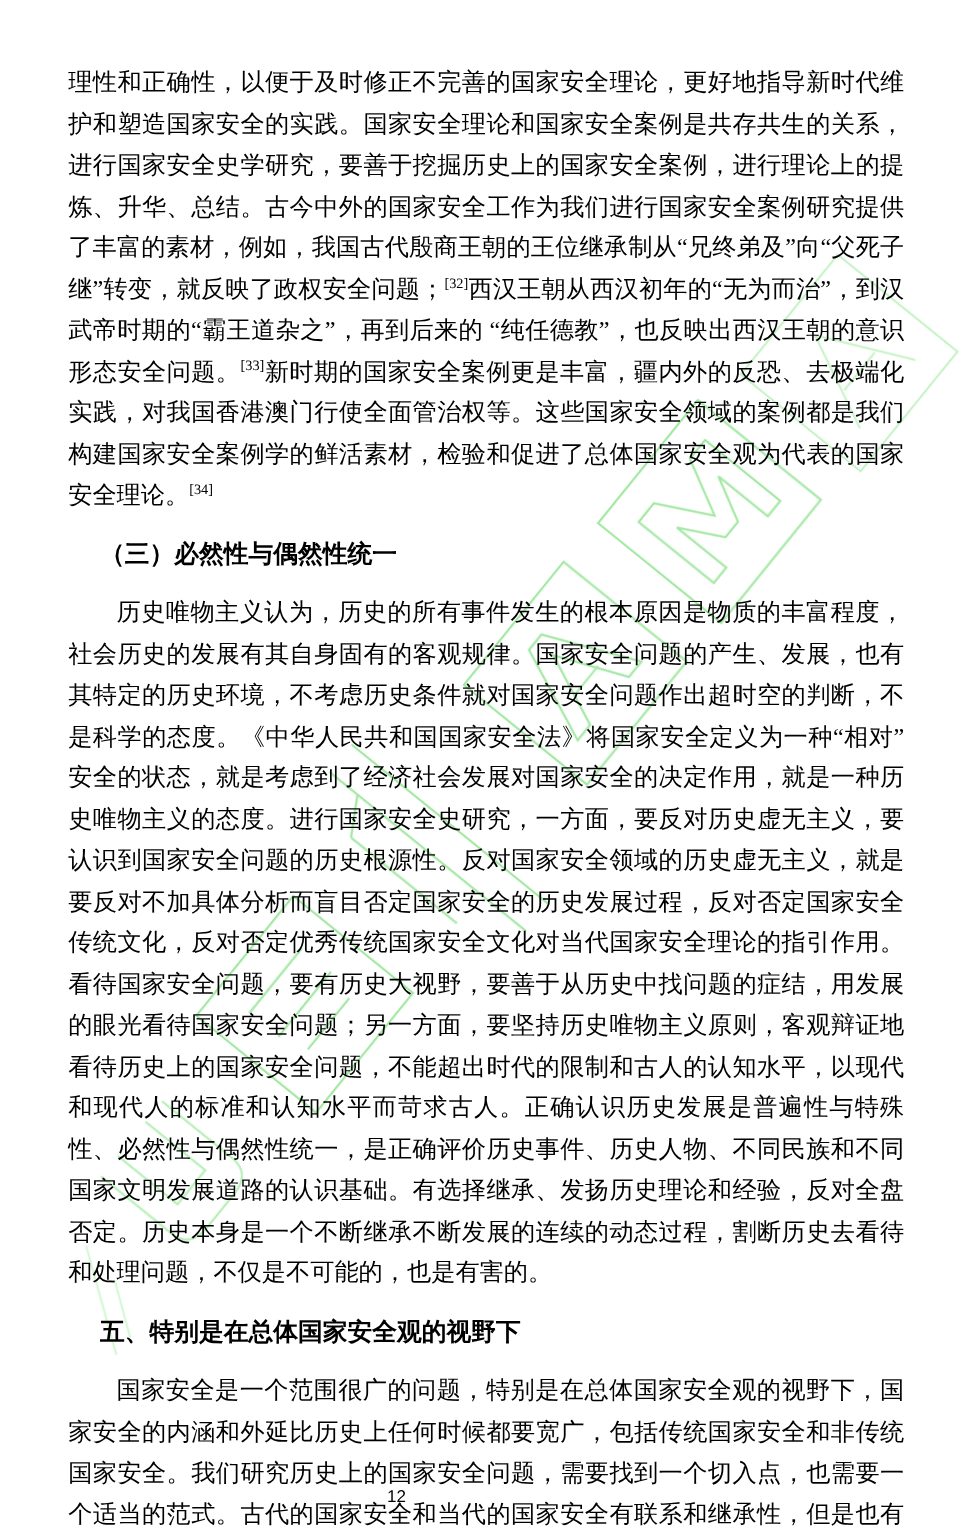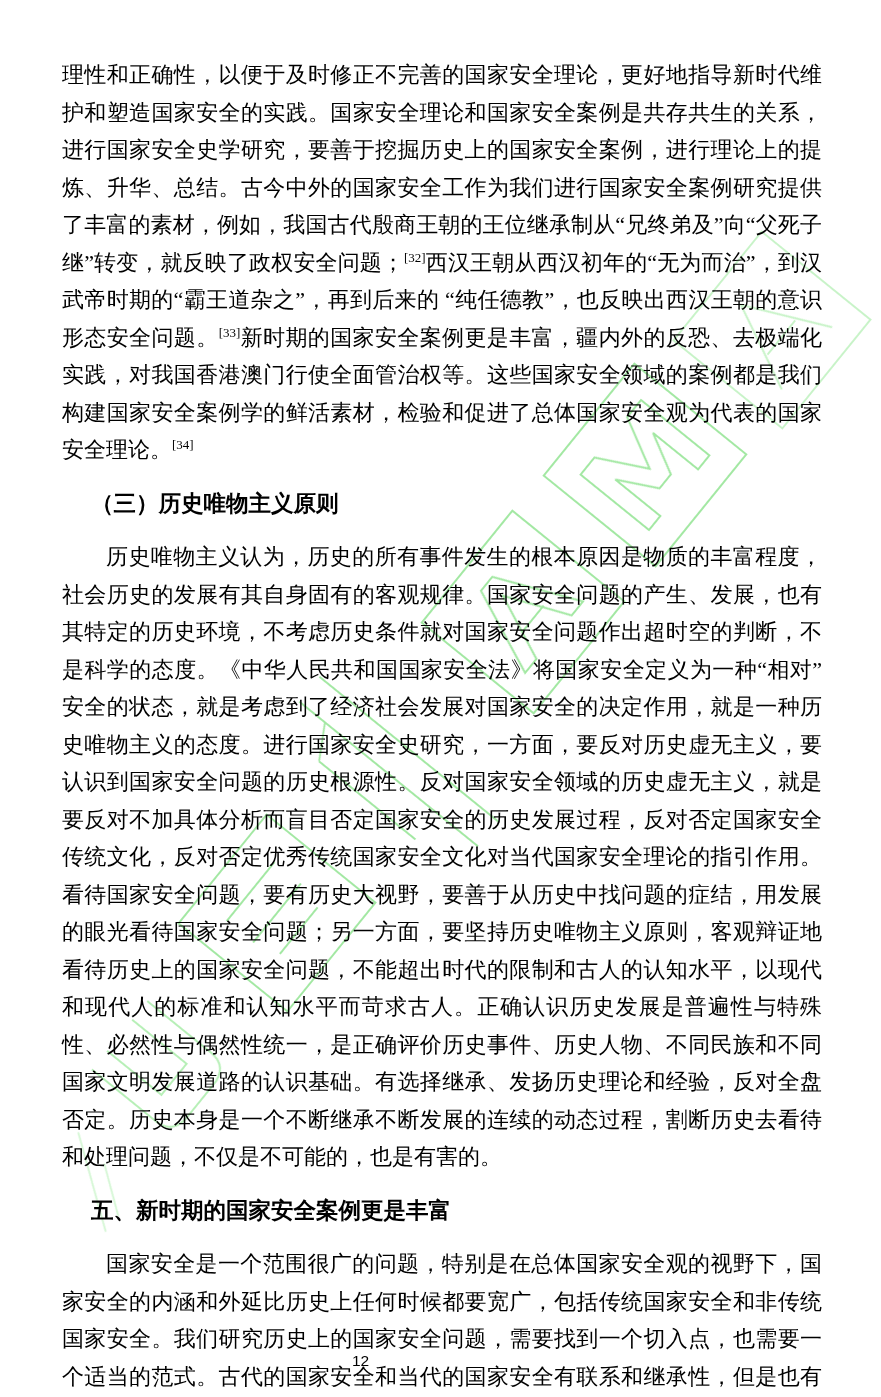--- a/index.html
+++ b/index.html
@@ -80,21 +80,21 @@
     </g>
 
     <g transform="translate(92,1182) rotate(-51)" stroke="#d4f7d4">
       <path d="M-30,42 L30,-42 M-10,42 L22,-2"></path>
     </g>
   </g>
 </svg>
 
 <div class="content">
   <p><span>理性和正确性，以便于及时修正不完善的国家安全理论，更好地指导新时代维护和塑造国家安全的实践。国家安全理论和国家安全案例是共存共生的关系，进行国家安全史学研究，要善于挖掘历史上的国家安全案例，进行理论上的提炼、升华、总结。古今中外的国家安全工作为我们进行国家安全案例研究提供了丰富的素材，例如，我国古代殷商王朝的王位继承制从“兄终弟及”向“父死子继”转变，就反映了政权安全问题；</span><sup>[32]</sup><span>西汉王朝从西汉初年的“无为而治”，到汉武帝时期的“霸王道杂之”，再到后来的 “纯任德教”，也反映出西汉王朝的意识形态安全问题。</span><sup>[33]</sup><span>新时期的国家安全案例更是丰富，疆内外的反恐、去极端化实践，对我国香港澳门行使全面管治权等。这些国家安全领域的案例都是我们构建国家安全案例学的鲜活素材，检验和促进了总体国家安全观为代表的国家安全理论。</span><sup>[34]</sup></p>
-  <h3>（三）历史唯物主义原则</h3>
+  <h3>（三）必然性与偶然性统一</h3>
   <p class="indent">历史唯物主义认为，历史的所有事件发生的根本原因是物质的丰富程度，社会历史的发展有其自身固有的客观规律。国家安全问题的产生、发展，也有其特定的历史环境，不考虑历史条件就对国家安全问题作出超时空的判断，不是科学的态度。《中华人民共和国国家安全法》将国家安全定义为一种“相对”安全的状态，就是考虑到了经济社会发展对国家安全的决定作用，就是一种历史唯物主义的态度。进行国家安全史研究，一方面，要反对历史虚无主义，要认识到国家安全问题的历史根源性。反对国家安全领域的历史虚无主义，就是要反对不加具体分析而盲目否定国家安全的历史发展过程，反对否定国家安全传统文化，反对否定优秀传统国家安全文化对当代国家安全理论的指引作用。看待国家安全问题，要有历史大视野，要善于从历史中找问题的症结，用发展的眼光看待国家安全问题；另一方面，要坚持历史唯物主义原则，客观辩证地看待历史上的国家安全问题，不能超出时代的限制和古人的认知水平，以现代和现代人的标准和认知水平而苛求古人。正确认识历史发展是普遍性与特殊性、必然性与偶然性统一，是正确评价历史事件、历史人物、不同民族和不同国家文明发展道路的认识基础。有选择继承、发扬历史理论和经验，反对全盘否定。历史本身是一个不断继承不断发展的连续的动态过程，割断历史去看待和处理问题，不仅是不可能的，也是有害的。</p>
-  <h3>五、新时期的国家安全案例更是丰富</h3>
+  <h3>五、特别是在总体国家安全观的视野下</h3>
   <p class="indent">国家安全是一个范围很广的问题，特别是在总体国家安全观的视野下，国家安全的内涵和外延比历史上任何时候都要宽广，包括传统国家安全和非传统国家安全。我们研究历史上的国家安全问题，需要找到一个切入点，也需要一个适当的范式。古代的国家安全和当代的国家安全有联系和继承性，但是也有很大的区</p>
 </div>
 
 <div class="footer">
   <span class="page-number">12</span>
 </div>
 
 </body></html>

